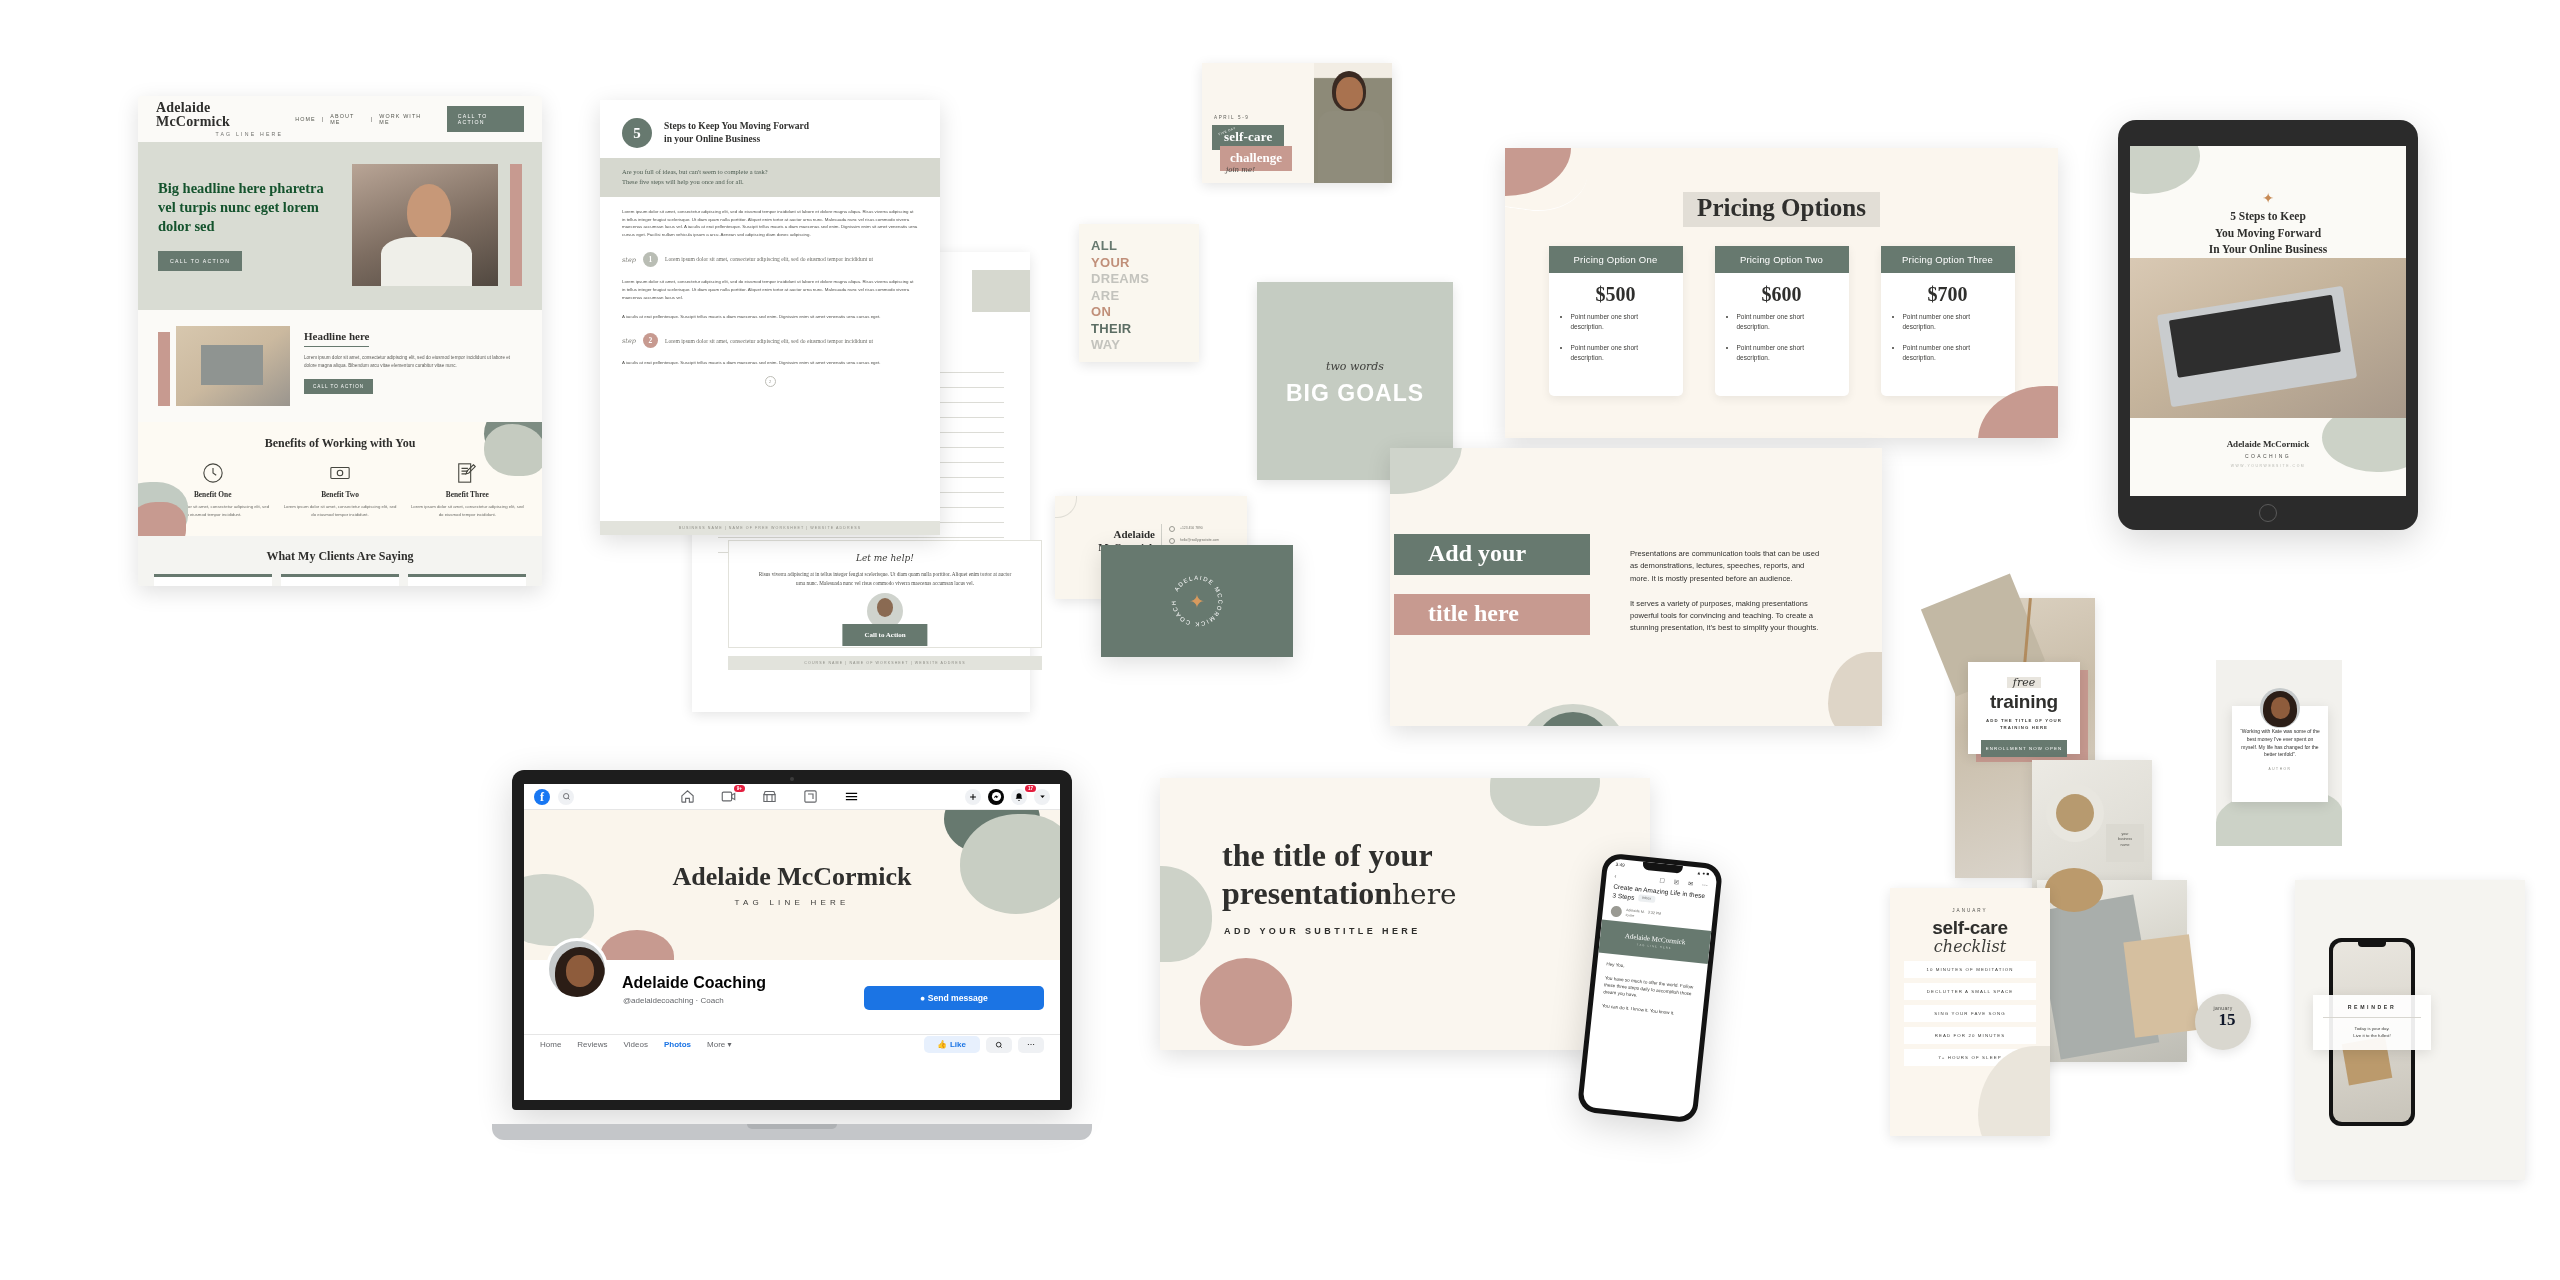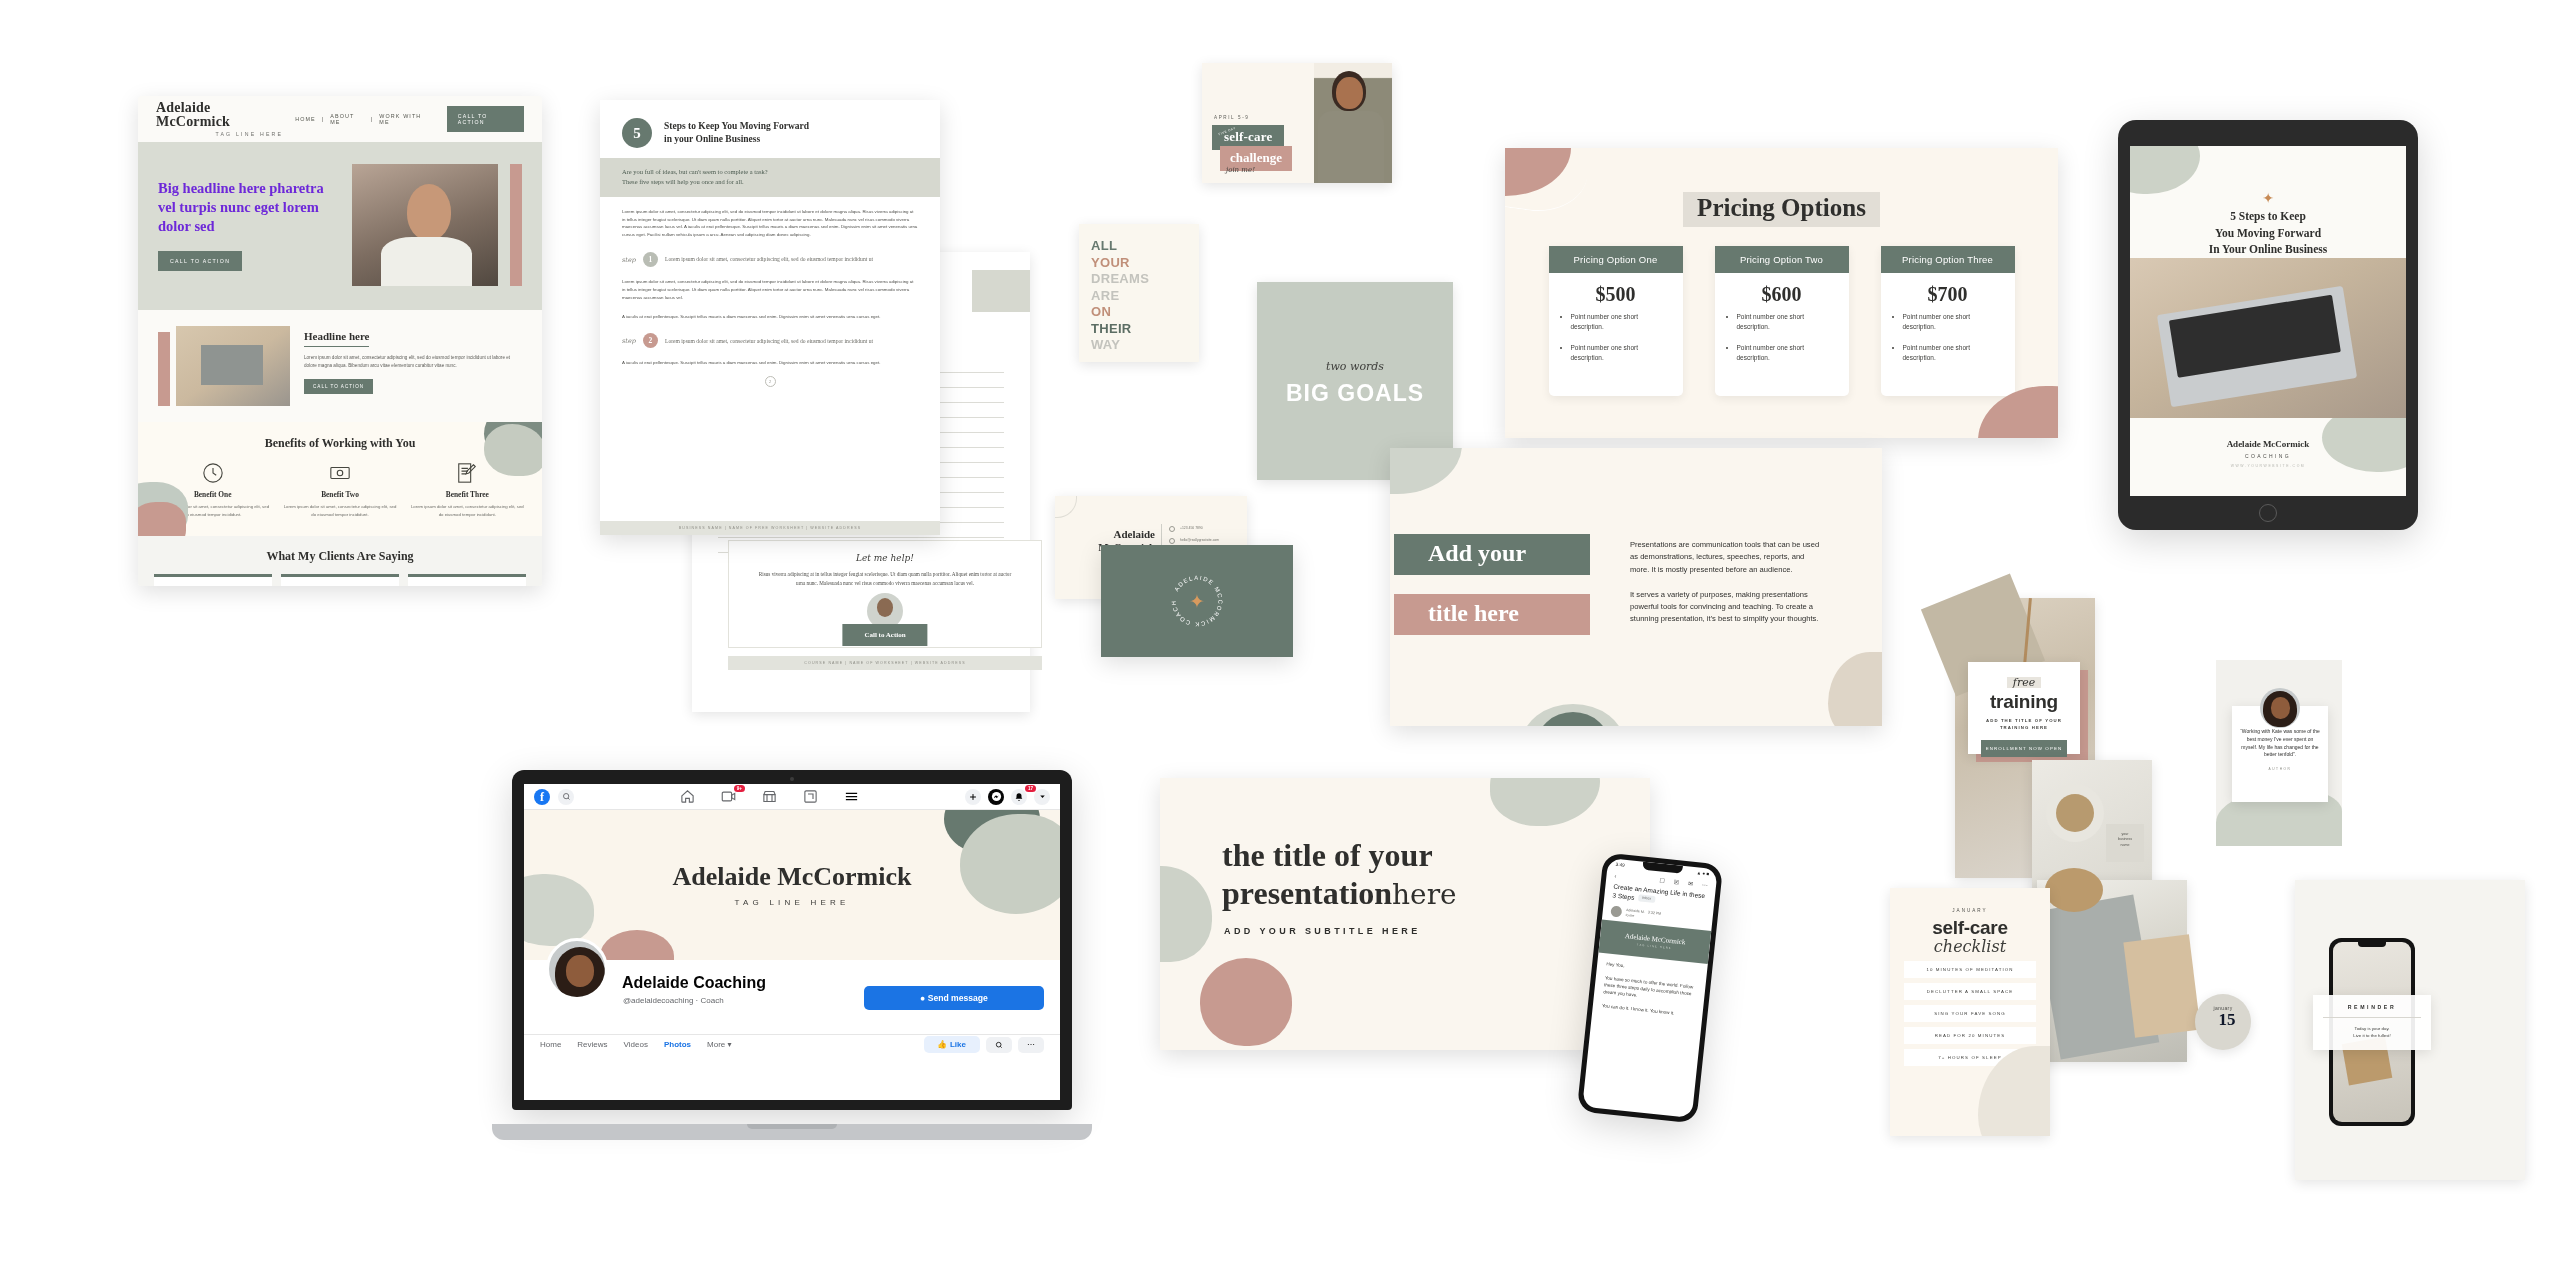--- a/index.html
+++ b/index.html
@@ -42,21 +42,21 @@
   #website .wnav {
     height: 46px; background:#fbfaf7; display:flex; align-items:center;
     padding: 0 18px; gap: 12px;
   }
   #website .brand { line-height:1; }
   #website .brand .n { font-family:"Liberation Serif",serif; font-weight:700; font-size:14px; color:#2f2f2d; letter-spacing:.2px;}
   #website .brand .t { font-size:5.2px; letter-spacing:2.2px; color:#6f6f6c; text-align:right; margin-top:3px;}
   #website .wlinks { margin-left:auto; display:flex; gap:6px; font-size:5.4px; letter-spacing:1.1px; color:#55564f; align-items:center;}
   #website .wcta { background:var(--green); color:#fff; font-size:5.2px; letter-spacing:1.2px; padding:7px 11px; margin-left:10px;}
   #website .hero { background:#d9dcd3; padding:22px 20px 24px; display:flex; align-items:center; gap:12px;}
-  #website .hero h1 { font-family:"Liberation Serif",serif; font-weight:700; font-size:14.5px; line-height:1.32; color:#6d28d9;}
+  #website .hero h1 { font-family:"Liberation Serif",serif; font-weight:700; font-size:14.5px; line-height:1.32; color:#14532d;}
   #website .hero .btn { display:inline-block; margin-top:15px; background:var(--green); color:#fff; font-size:5.2px; letter-spacing:1.3px; padding:7px 12px;}
   #website .heroimg { width:146px; height:122px; background:linear-gradient(160deg,#b9a596,#7d6d61 55%,#514840); position:relative; flex:0 0 auto;}
   #website .heroimg .face { position:absolute; left:38%; top:16%; width:44px; height:56px; border-radius:50% 50% 46% 46%; background:#c79878;}
   #website .heroimg .body { position:absolute; left:20%; bottom:0; width:62%; height:40%; background:#efefe9; border-radius:34% 34% 0 0;}
   #website .herobar { width:12px; height:122px; background:var(--rose);}
   #website .sec2 { background:#fbfaf7; padding:16px 20px; display:flex; gap:14px; align-items:flex-start;}
   #website .sec2 .imgwrap { position:relative; width:132px; height:80px;}
   #website .sec2 .rosebar { position:absolute; left:0; top:6px; width:12px; height:74px; background:var(--rose);}
   #website .sec2 .ph { position:absolute; left:18px; top:0; width:114px; height:80px; background:linear-gradient(145deg,#d7c7ae,#cbb99f 50%,#9a958e);}
   #website .sec2 .ph:after{content:""; position:absolute; left:22%; top:24%; width:54%; height:50%; background:#8f9491; }
@@ -177,21 +177,21 @@
   #bcback{ left:1101px; top:545px; width:192px; height:112px; background:var(--green);}
   #bcback .ring{ position:absolute; left:50%; top:50%; transform:translate(-50%,-50%); width:56px;height:56px;}
   #bcback .ring .star{ position:absolute; left:50%; top:50%; transform:translate(-50%,-50%); color:#d89a5e; font-size:19px;}
   #bcback .arc{ position:absolute; left:0; top:0; width:56px; height:56px;}
 
   
   #slide1{ left:1390px; top:448px; width:492px; height:278px; background:#faf6ef; overflow:hidden;}
   #slide1 .sage-tl{ position:absolute; left:-48px; top:-46px; width:120px;height:92px; background:#cfd4cb; border-radius:50% 50% 58% 44%;}
   #slide1 .g1{ position:absolute; left:4px; top:86px; background:var(--green); color:#fff; font-family:"Liberation Serif",serif; font-weight:700; font-size:24px; padding:6px 0 8px 34px; width:196px;}
   #slide1 .g2{ position:absolute; left:4px; top:146px; background:var(--rose); color:#fff; font-family:"Liberation Serif",serif; font-weight:700; font-size:24px; padding:6px 0 8px 34px; width:196px;}
-  #slide1 .tx{ position:absolute; left:240px; top:91px; width:190px; font-size:7.6px; line-height:1.62; color:#2f2f2d;}
+  #slide1 .tx{ position:absolute; left:240px; top:100px; width:190px; font-size:7.6px; line-height:1.62; color:#2f2f2d;}
   #slide1 .tx p+p{ margin-top:13px;}
   #slide1 .tan-br{ position:absolute; right:-16px; bottom:-12px; width:70px;height:86px; background:#ded5c7; border-radius:60% 0 0 40%;}
   #slide1 .sage-b{ position:absolute; left:132px; bottom:-56px; width:102px;height:78px; background:#cfd4cb; border-radius:50%;}
   #slide1 .green-b{ position:absolute; left:146px; bottom:-54px; width:74px;height:68px; background:var(--green); border-radius:50%;}
 
   
   #slide2{ left:1160px; top:778px; width:490px; height:272px; background:#faf6ef; overflow:hidden;}
   #slide2 .sage-tr{ position:absolute; right:50px; top:-34px; width:110px;height:82px; background:#cdd2c8; border-radius:52% 48% 56% 44%;}
   #slide2 .sage-l{ position:absolute; left:-44px; top:88px; width:96px;height:96px; background:#cdd2c8; border-radius:50% 55% 45% 50%;}
   #slide2 h1{ position:absolute; left:62px; top:58px; font-family:"Liberation Serif",serif; font-weight:700; font-size:32px; line-height:1.2; color:#2f2f2d;}

